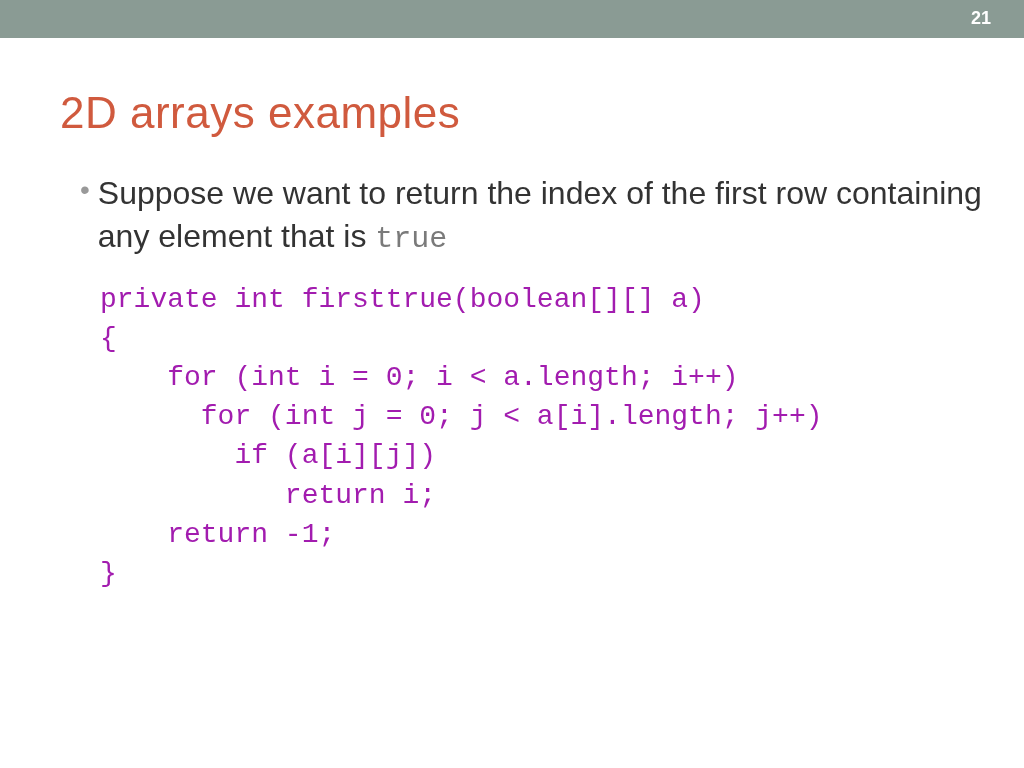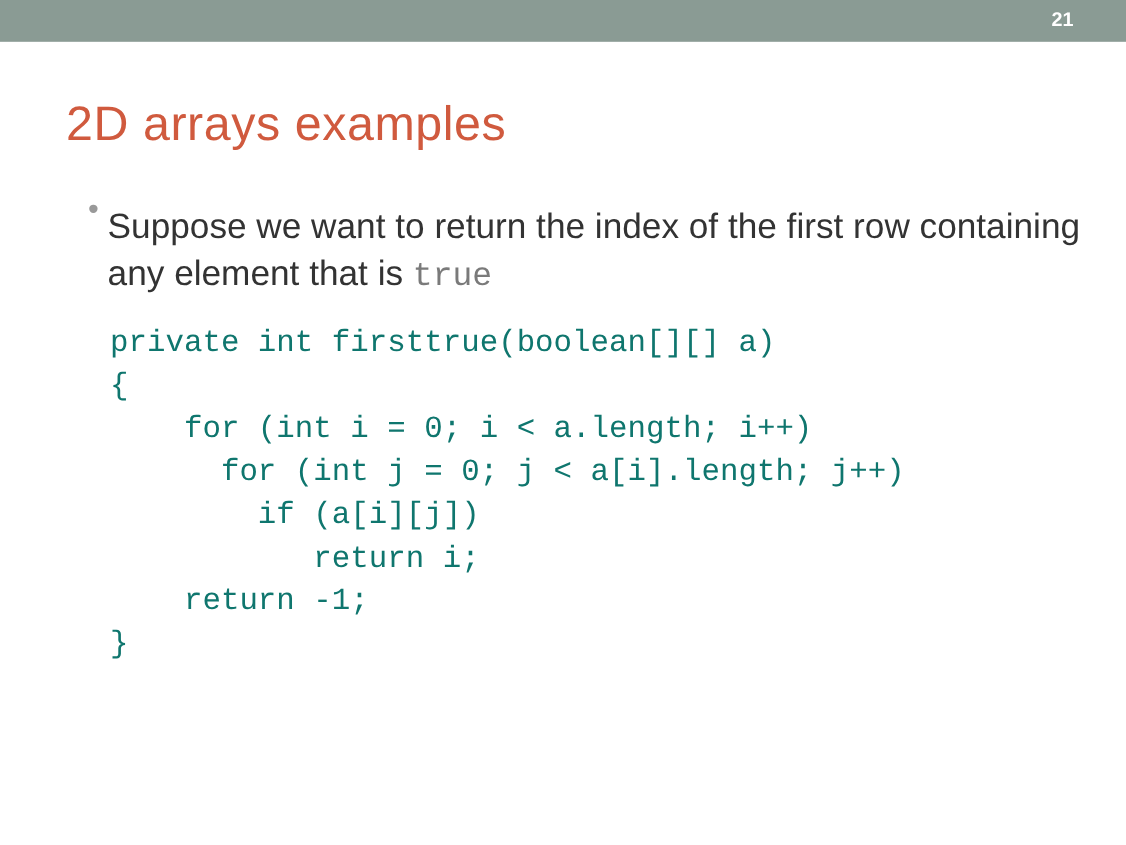--- a/index.html
+++ b/index.html
@@ -15,21 +15,21 @@
       overflow: hidden;
     }
     .top-bar {
       width: 100%;
       height: 38px;
       background: #8a9b94;
       position: relative;
     }
     .page-number {
       position: absolute;
-      right: 48px;
+      right: 33px;
       top: 8px;
       color: #ffffff;
       font-size: 18px;
       font-weight: bold;
     }
     .content {
       padding: 50px 24px 0 60px;
     }
     .slide-title {
       color: #d05a3e;
@@ -48,30 +48,29 @@
       font-size: 28px;
       margin-right: 8px;
       line-height: 1.3;
       margin-left: 20px;
     }
     .bullet-text {
       color: #333333;
       font-size: 32px;
       line-height: 1.35;
       flex: 1;
-      margin-top: 12px;
     }
     .code-inline {
       font-family: "Courier New", Courier, monospace;
       color: #7a7a7a;
       font-size: 30px;
     }
     .code-block {
       font-family: "Courier New", Courier, monospace;
-      color: #0f766e;
+      color: #a21caf;
       font-size: 28px;
       line-height: 1.4;
       white-space: pre;
       margin-left: 40px;
       margin-top: 14px;
     }
   </style>
 </head>
 <body>
 

